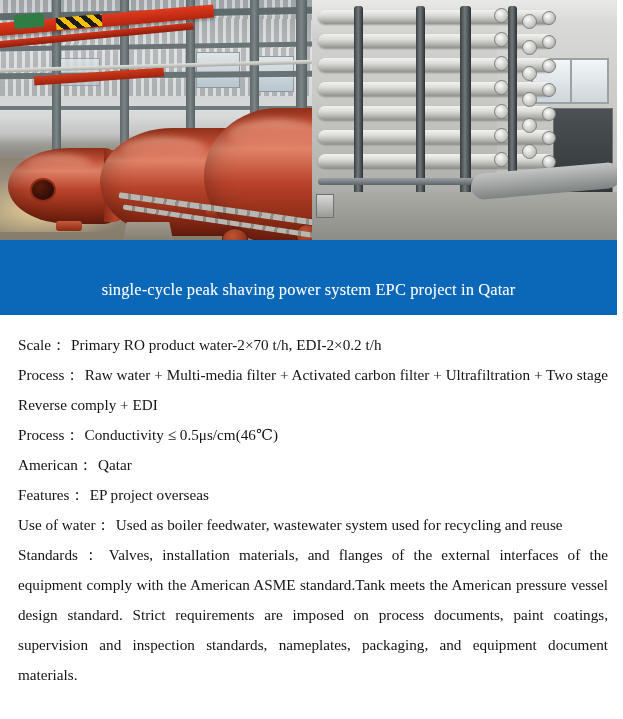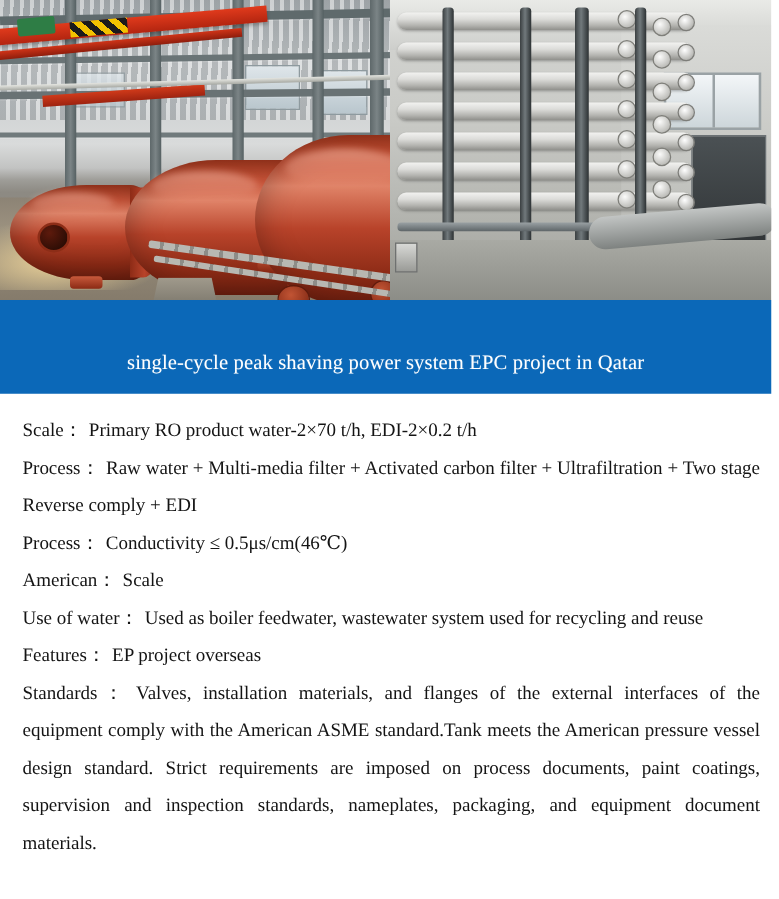--- a/index.html
+++ b/index.html
@@ -441,29 +441,29 @@
 
     <p class="spec-line para">
       <span class="lbl">Process：</span><span class="gap"></span><span>Raw water + Multi-media filter + Activated carbon filter + Ultrafiltration + Two stage Reverse comply + EDI</span>
     </p>
 
     <p class="spec-line">
       <span class="lbl">Process：</span><span class="gap"></span><span>Conductivity ≤ 0.5μs/cm(46℃)</span>
     </p>
 
     <p class="spec-line">
-      <span class="lbl">American：</span><span class="gap"></span><span>Scale</span>
+      <span class="lbl">American：</span><span class="gap"></span><span>Qatar</span>
+    </p>
+
+    <p class="spec-line">
+      <span class="lbl">Features：</span><span class="gap"></span><span>EP project overseas</span>
     </p>
 
     <p class="spec-line">
       <span class="lbl">Use of water：</span><span class="gap"></span><span>Used as boiler feedwater, wastewater system used for recycling and reuse</span>
     </p>
 
-    <p class="spec-line">
-      <span class="lbl">Features：</span><span class="gap"></span><span>EP project overseas</span>
-    </p>
-
     <p class="spec-line para">
       <span class="lbl">Standards：</span><span class="gap"></span><span>Valves, installation materials, and flanges of the external interfaces of the equipment comply with the American ASME standard.Tank meets the American pressure vessel design standard. Strict requirements are imposed on process documents, paint coatings, supervision and inspection standards, nameplates, packaging, and equipment document materials.</span>
     </p>
 
   </div>
 </div>
 
 </body></html>

